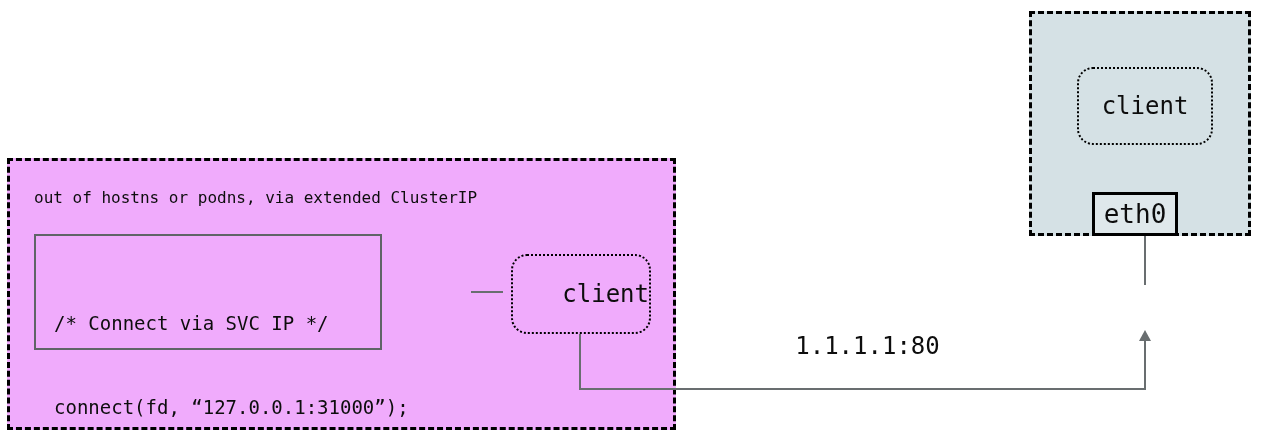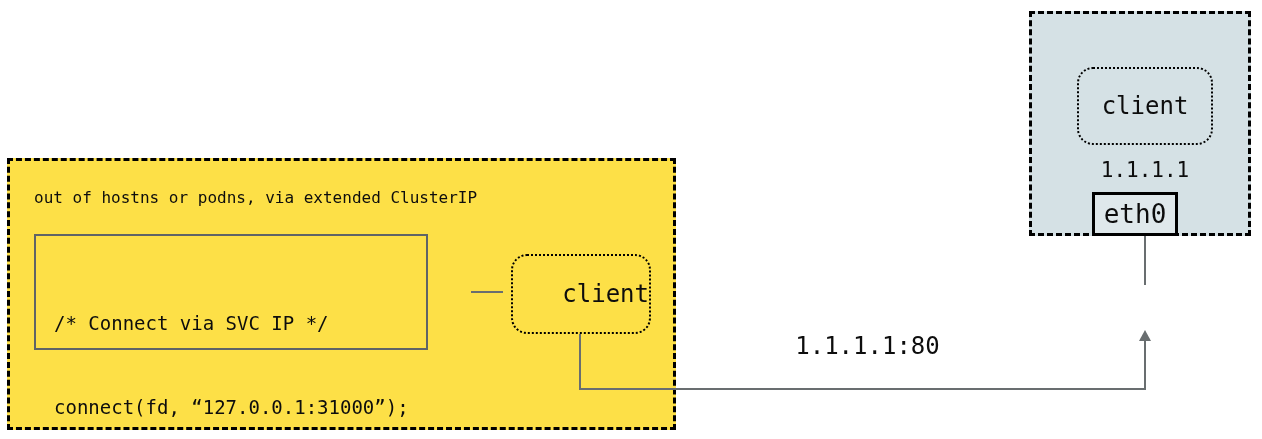--- a/index.html
+++ b/index.html
@@ -15,32 +15,32 @@
     background: #ffffff;
     overflow: hidden;
   }
 
   
   .left-pod {
     position: absolute;
     left: 7px; top: 158px;
     width: 669px; height: 272px;
     border: 3px dashed #000;
-    background: #fde047;
+    background: #f0abfc;
   }
   .scenario-title {
     position: absolute;
     left: 24px; top: 27px;
     font-size: 16px;
     white-space: pre;
   }
   .code-box {
     position: absolute;
     left: 24px; top: 73px;
-    width: 394px; height: 116px;
+    width: 348px; height: 116px;
     border: 2px solid #5f6466;
     padding: 17px 0 0 18px;
     font-size: 19px;
     line-height: 28px;
     white-space: pre;
   }
   .client-box {
     position: absolute;
     left: 501px; top: 93px;
     width: 140px; height: 80px;
@@ -125,21 +125,20 @@
       <span>client</span>
     </div>
   </div>
 
   <div class="right-pod">
     <div class="nginx-box">
       <span>client</span>
     </div>
   </div>
 
-  <div class="pod-ip-label">1.1.1.1</div>
 
   <div class="iface-box eth0-box">
     <span>eth0</span>
   </div>
 
 
   <div class="gline line-code-client"></div>
   <div class="gline line-eth0-lxc0"></div>
   <div class="gline line-client-down"></div>
   <div class="gline line-route-horiz"></div>

